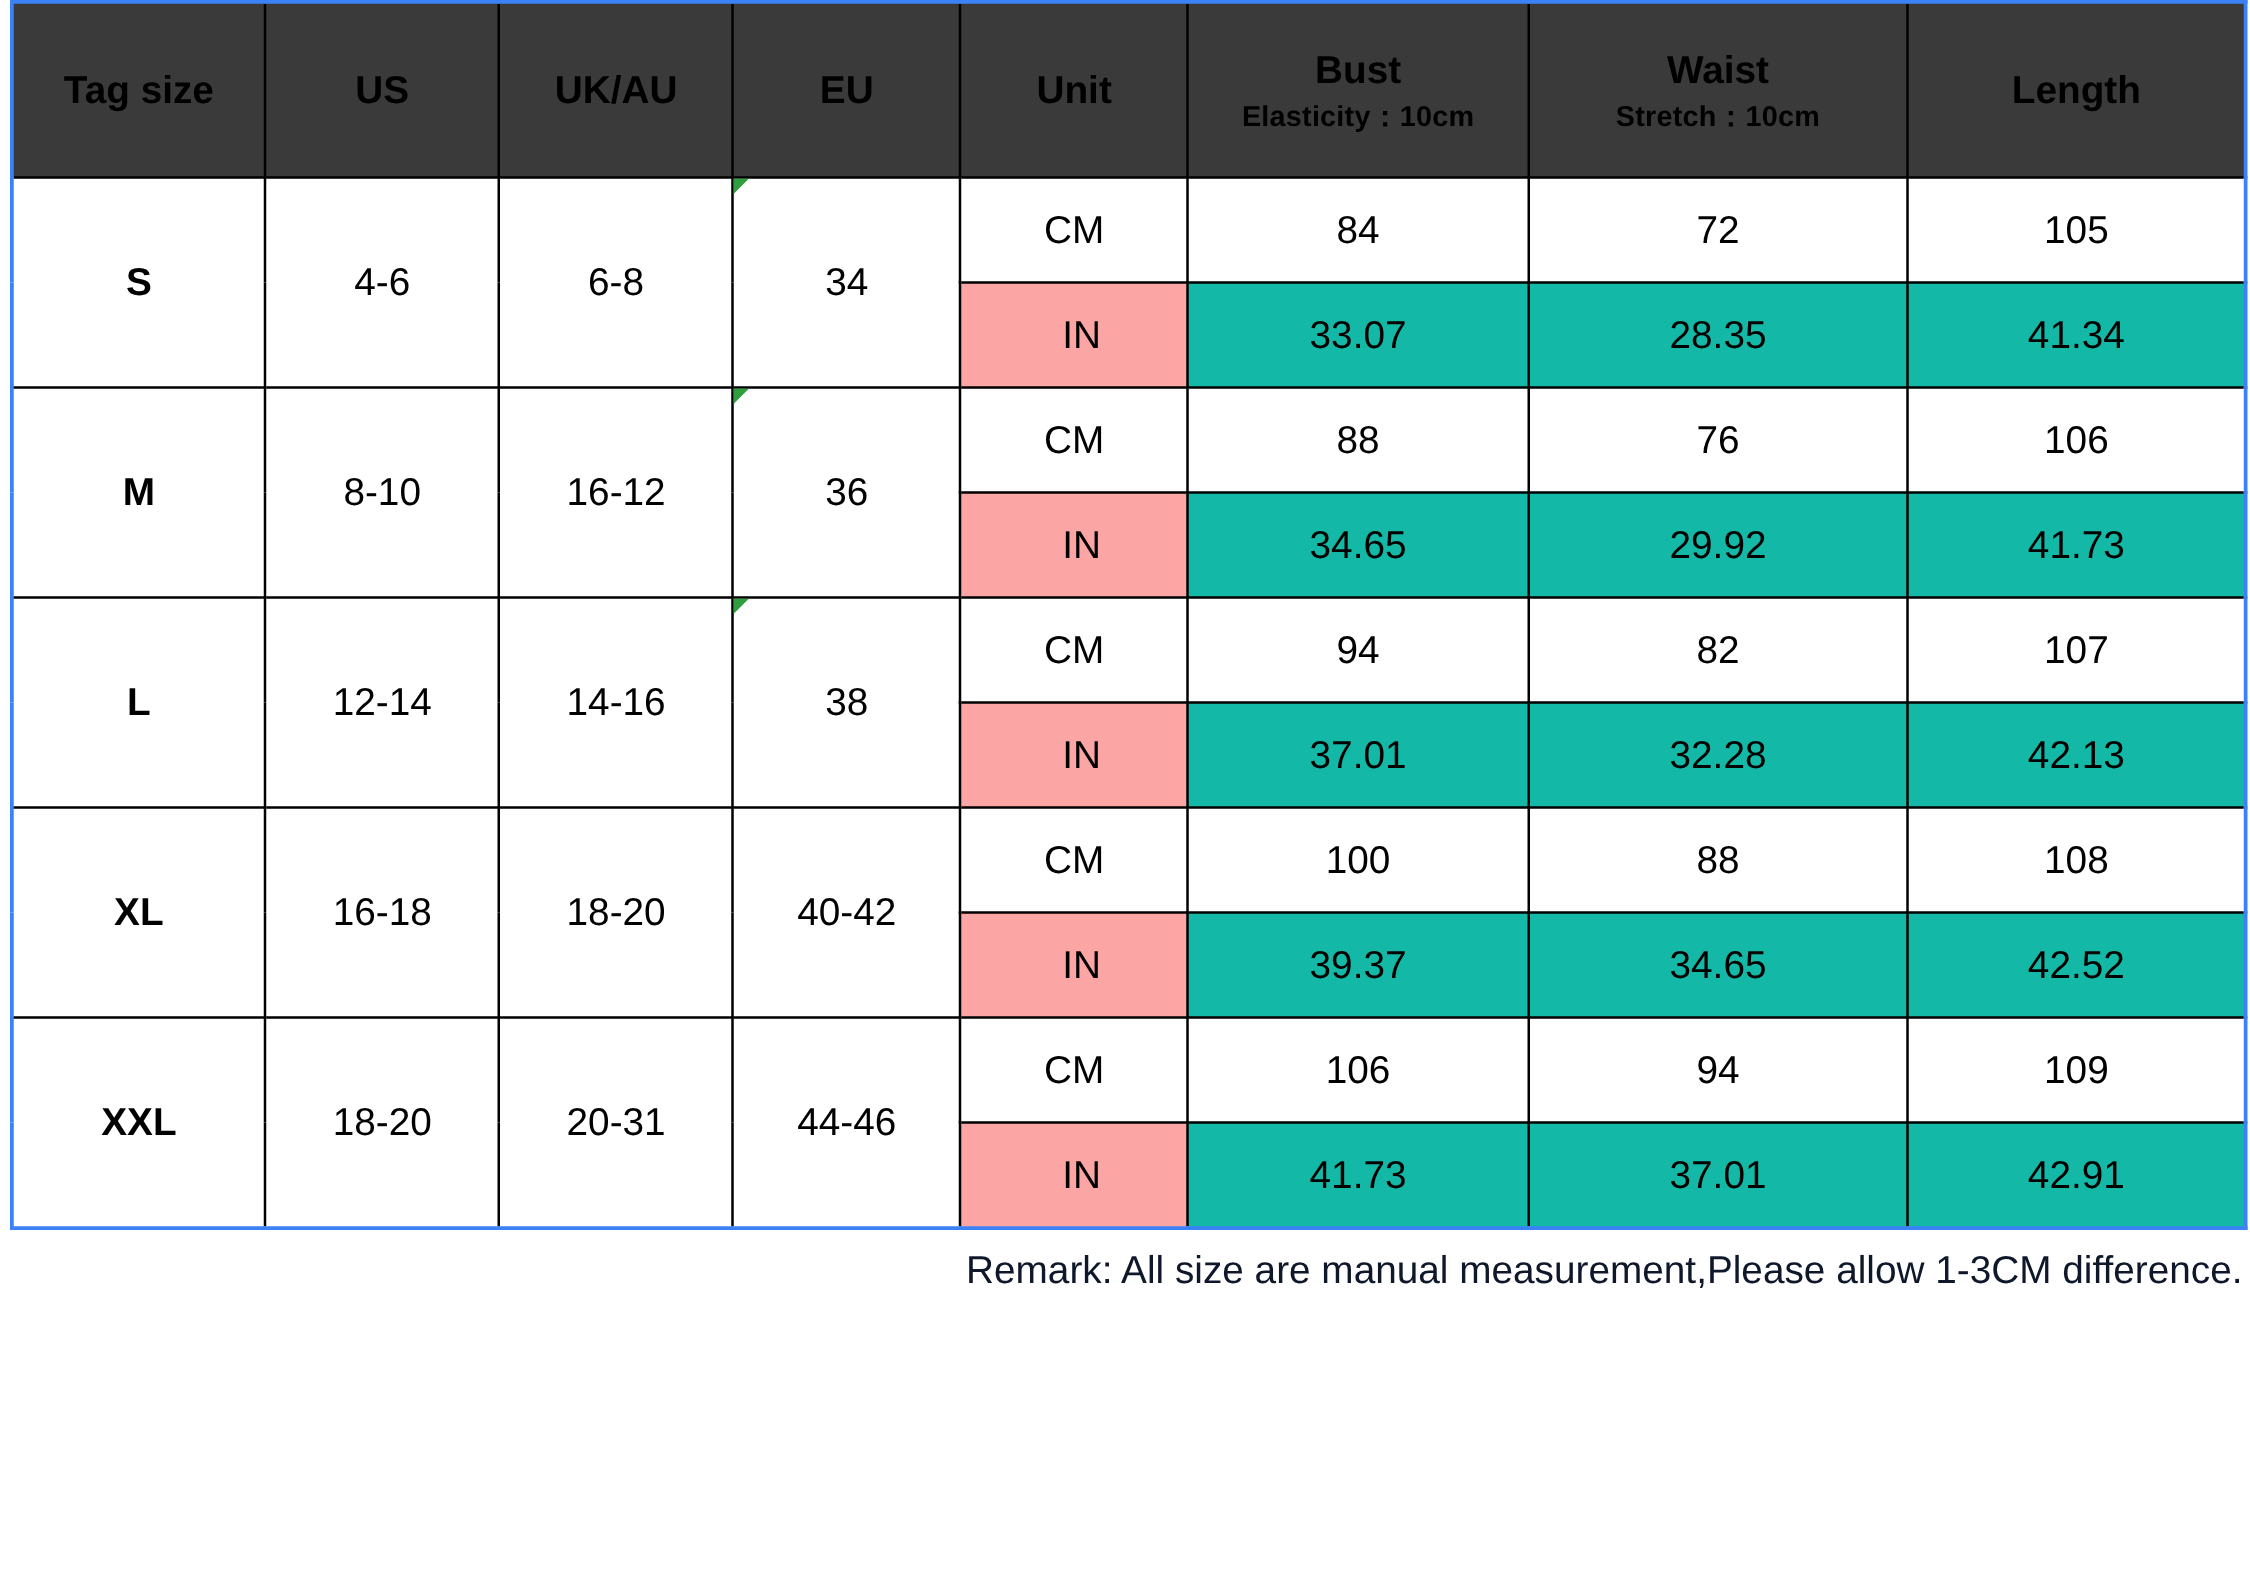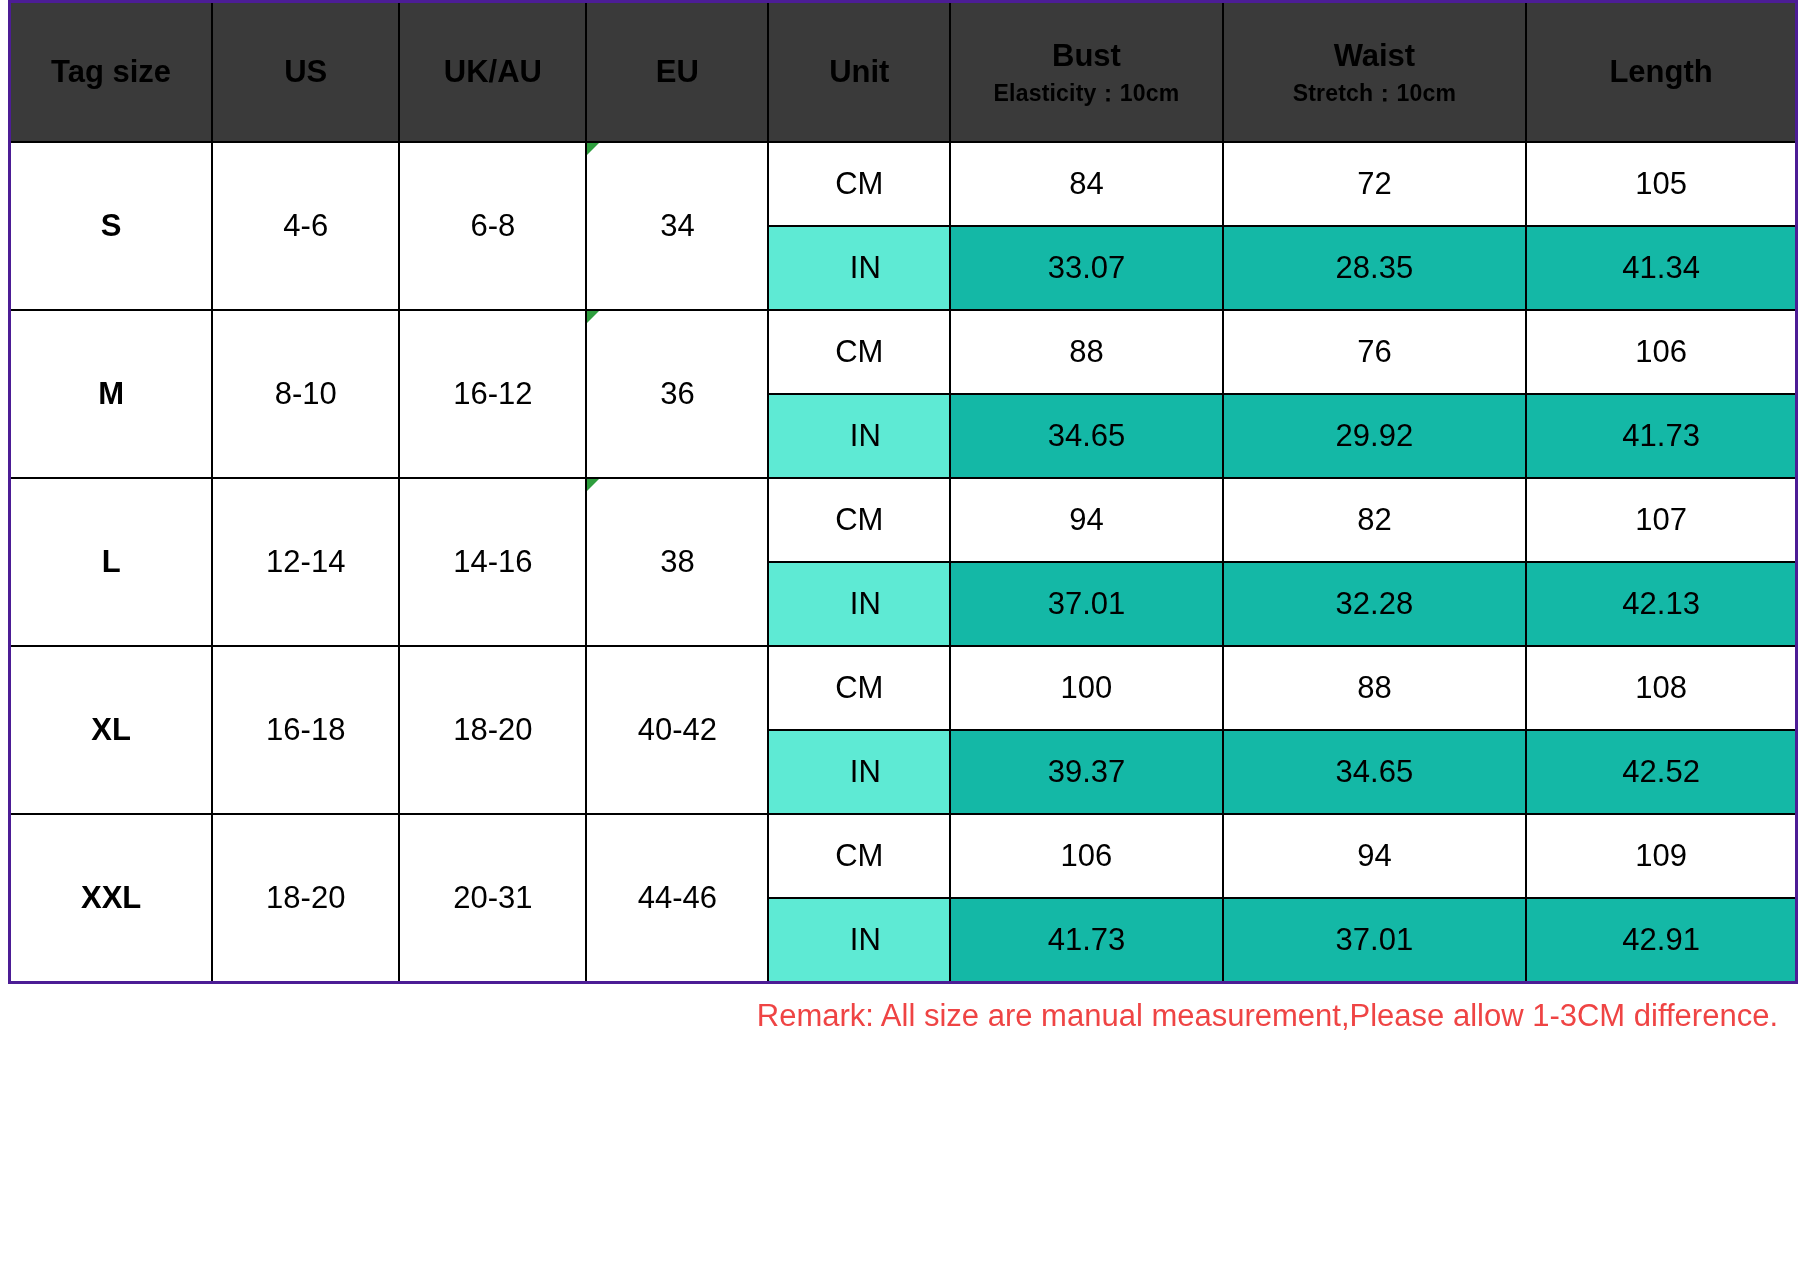--- a/index.html
+++ b/index.html
@@ -27,21 +27,21 @@
     letter-spacing: 0.5px;
     padding: 10px 0 12px 14px;
     color: #000;
     white-space: nowrap;
   }
   table.size-table {
     border-collapse: collapse;
     table-layout: fixed;
     width: 1790px;
     margin: 0 0 0 8px;
-    border: 3px solid #4c1d95;
+    border: 3px solid #3b82f6;
   }
   table.size-table th,
   table.size-table td {
     border: 2px solid #000;
     text-align: center;
     vertical-align: middle;
     font-size: 31px;
     color: #000;
     padding: 0;
   }
@@ -62,43 +62,43 @@
   }
   td.tag-size {
     font-weight: bold;
     font-size: 33px;
   }
   tr.in-row td.measure,
   tr.in-row td.unit-in {
     background: #14b8a6;
   }
   tr.in-row td.unit-in {
-    background: #5eead4;
+    background: #fca5a5;
     padding-left: 12px;
   }
   td.unit {
     font-size: 31px;
   }
   tbody td {
     height: 82px;
   }
   .col-tag { width: 195px; }
   .col-us { width: 180px; }
   .col-ukau { width: 180px; }
   .col-eu { width: 175px; }
   .col-unit { width: 175px; }
   .col-bust { width: 262px; }
   .col-waist { width: 292px; }
   .col-length { width: 260px; }
 
   .remark {
     text-align: right;
     font-size: 31px;
-    padding: 14px 22px 0 0;
-    color: #ef4444;
+    padding: 14px 6px 0 0;
+    color: #0f172a;
     white-space: nowrap;
   }
   
   .corner-mark {
     position: relative;
   }
   .corner-mark::before {
     content: "";
     position: absolute;
     top: 0;

